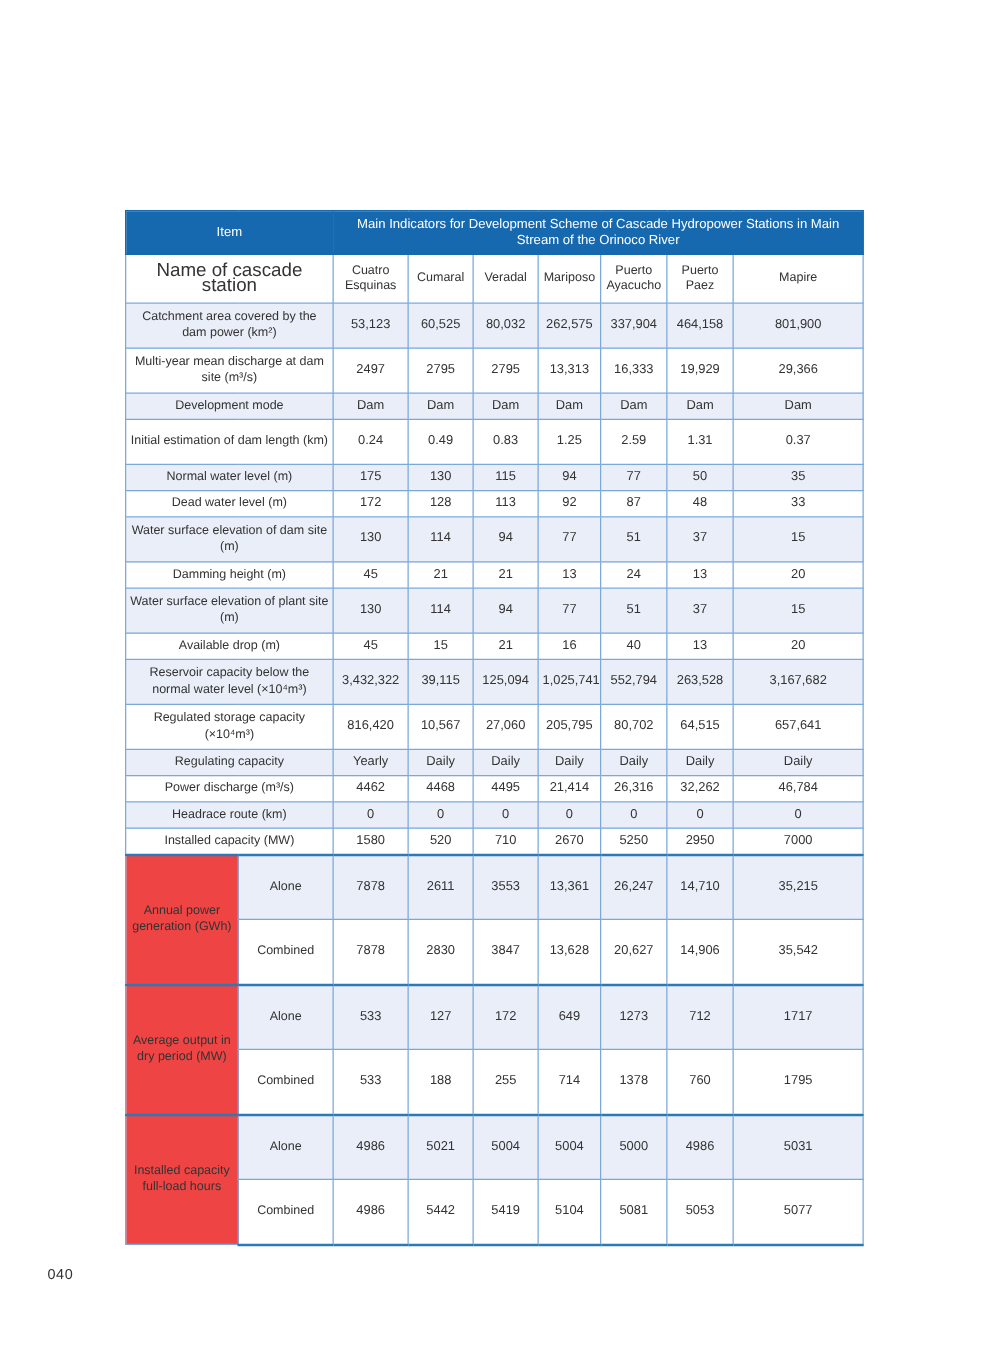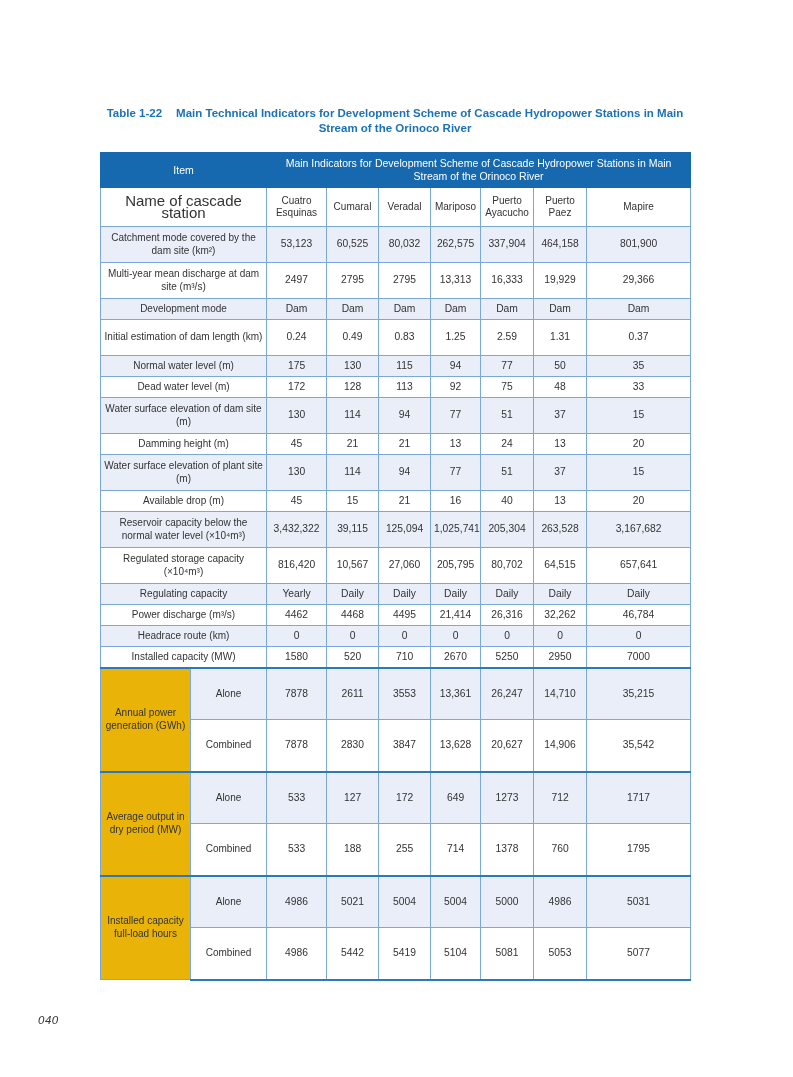--- a/index.html
+++ b/index.html
@@ -16,21 +16,21 @@
   .page{position:relative;width:793px;height:1077px;background:#fff;overflow:hidden;}
 
   .table-title{
     position:absolute;left:100px;top:106px;width:590px;
     text-align:center;font-weight:bold;font-size:11.5px;line-height:15px;
     color:var(--title);
   }
   .table-title .tlabel{margin-right:14px;}
 
   table.main{
-    position:absolute;left:100px;top:152px;width:590px;
+    position:absolute;left:100px;top:168px;width:590px;
     border-collapse:collapse;table-layout:fixed;
     font-size:10px;color:var(--text);
     border-left:1px solid var(--border);
     border-right:1px solid var(--border);
   }
   td,th{
     border:1px solid var(--border);
     text-align:center;vertical-align:middle;
     padding:1px 3px;line-height:12.5px;
   }
@@ -41,39 +41,36 @@
   }
   th.item-h{border-right:1.5px solid #ffffff;}
   tr.station-row td{height:39px;background:#ffffff;font-size:10px;}
   tr.station-row td.rowlabel{font-size:15px;}
 
   tr.short td{height:21px;}
   tr.tall td{height:36px;}
   tr.grouprow td{height:52px;}
 
   tr.shaded > td:not(.grouplabel){background:var(--shaded);}
-  td.grouplabel{background:#eab308;}
+  td.grouplabel{background:#ef4444;}
 
   tr.group-top td{border-top:2px solid var(--strong);}
   table.main tr:last-child td{border-bottom:2px solid var(--strong);}
 
   td.val{font-size:10.3px;}
   .page-number{
     position:absolute;left:38px;top:1014px;
-    font-size:11.5px;color:#333;letter-spacing:0.5px;font-style:italic;
+    font-size:11.5px;color:#333;letter-spacing:0.5px;
   }
 </style>
 </head>
 <body>
 
 <div class="page">
 
-  <div class="table-title">
-    <span class="tlabel">Table 1-22</span><span>Main Technical Indicators for Development Scheme of Cascade Hydropower Stations in Main Stream of the Orinoco River</span>
-  </div>
 
   <table class="main">
     <colgroup>
       <col style="width:90px">
         <col style="width:76px">
       <col style="width:60px">
         <col style="width:52px">
         <col style="width:52px">
       <col style="width:50px">
         <col style="width:53px">
@@ -89,21 +86,21 @@
         <td class="rowlabel" colspan="2">Name of cascade station</td>
       <td class="station">Cuatro Esquinas</td>
           <td class="station">Cumaral</td>
           <td class="station">Veradal</td>
           <td class="station">Mariposo</td>
           <td class="station">Puerto Ayacucho</td>
           <td class="station">Puerto Paez</td>
           <td class="station">Mapire</td>
         </tr>
     <tr class="shaded tall">
-          <td class="rowlabel" colspan="2">Catchment mode covered by the dam site (km²)</td>
+          <td class="rowlabel" colspan="2">Catchment area covered by the dam power (km²)</td>
           <td class="val">53,123</td>
           <td class="val">60,525</td>
           <td class="val">80,032</td>
           <td class="val">262,575</td>
           <td class="val">337,904</td>
           <td class="val">464,158</td>
           <td class="val">801,900</td>
         </tr>
         <tr class="tall">
           <td class="rowlabel" colspan="2">Multi-year mean discharge at dam site (m³/s)</td>
@@ -144,21 +141,21 @@
           <td class="val">77</td>
           <td class="val">50</td>
           <td class="val">35</td>
         </tr>
         <tr class="short">
           <td class="rowlabel" colspan="2">Dead water level (m)</td>
           <td class="val">172</td>
           <td class="val">128</td>
           <td class="val">113</td>
           <td class="val">92</td>
-          <td class="val">75</td>
+          <td class="val">87</td>
           <td class="val">48</td>
           <td class="val">33</td>
         </tr>
         <tr class="shaded tall">
           <td class="rowlabel" colspan="2">Water surface elevation of dam site (m)</td>
           <td class="val">130</td>
           <td class="val">114</td>
           <td class="val">94</td>
           <td class="val">77</td>
           <td class="val">51</td>
@@ -194,21 +191,21 @@
           <td class="val">40</td>
           <td class="val">13</td>
           <td class="val">20</td>
         </tr>
         <tr class="shaded tall">
           <td class="rowlabel" colspan="2">Reservoir capacity below the normal water level (×10⁴m³)</td>
           <td class="val">3,432,322</td>
           <td class="val">39,115</td>
           <td class="val">125,094</td>
           <td class="val">1,025,741</td>
-          <td class="val">205,304</td>
+          <td class="val">552,794</td>
           <td class="val">263,528</td>
           <td class="val">3,167,682</td>
         </tr>
         <tr class="tall">
           <td class="rowlabel" colspan="2">Regulated storage capacity (×10⁴m³)</td>
           <td class="val">816,420</td>
           <td class="val">10,567</td>
           <td class="val">27,060</td>
           <td class="val">205,795</td>
           <td class="val">80,702</td>

